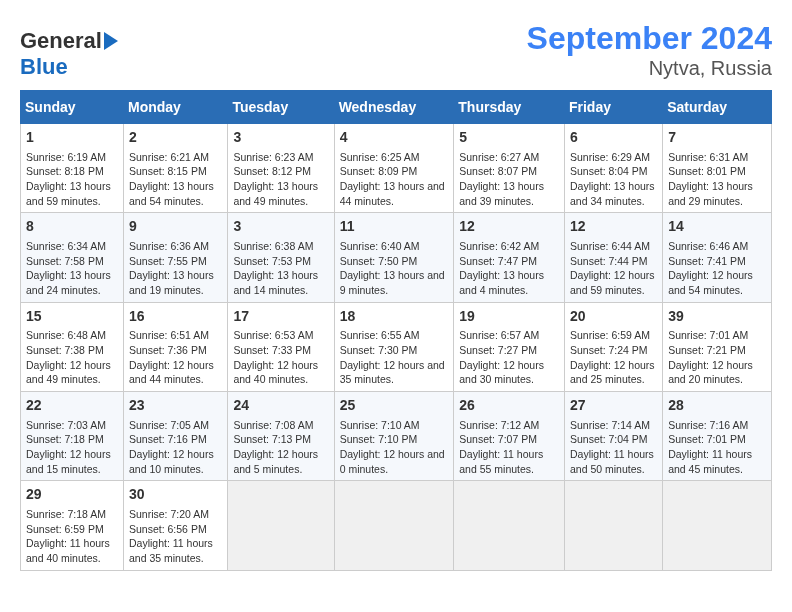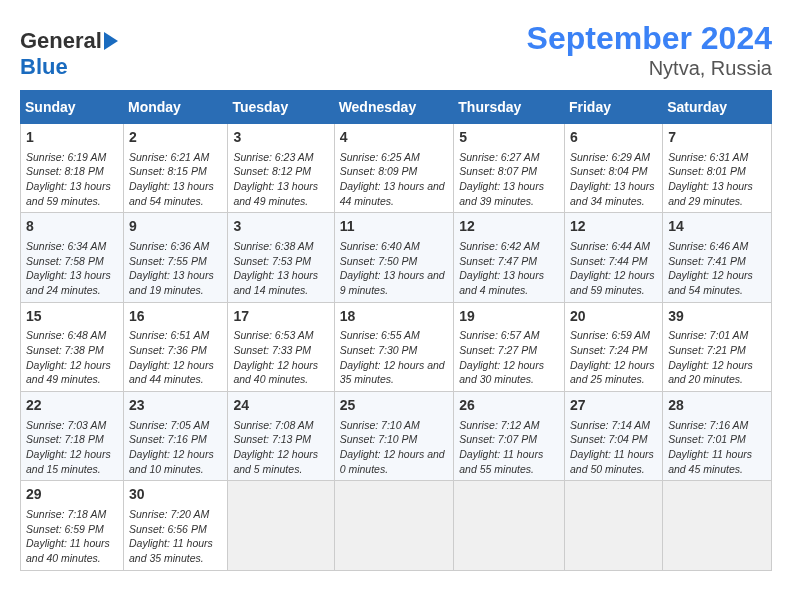--- a/index.html
+++ b/index.html
@@ -65,21 +65,20 @@
       background: #f5f8fc;
     }
     .day-num {
       font-size: 14px;
       font-weight: bold;
       margin-bottom: 2px;
     }
     .day-info {
       font-size: 10.5px;
       color: #333;
-      font-style: italic;
     }
     td.empty {
       background: #f0f0f0 !important;
     }
   </style>
 </head>
 <body>
 
 <div class="header">
   <div class="logo">

